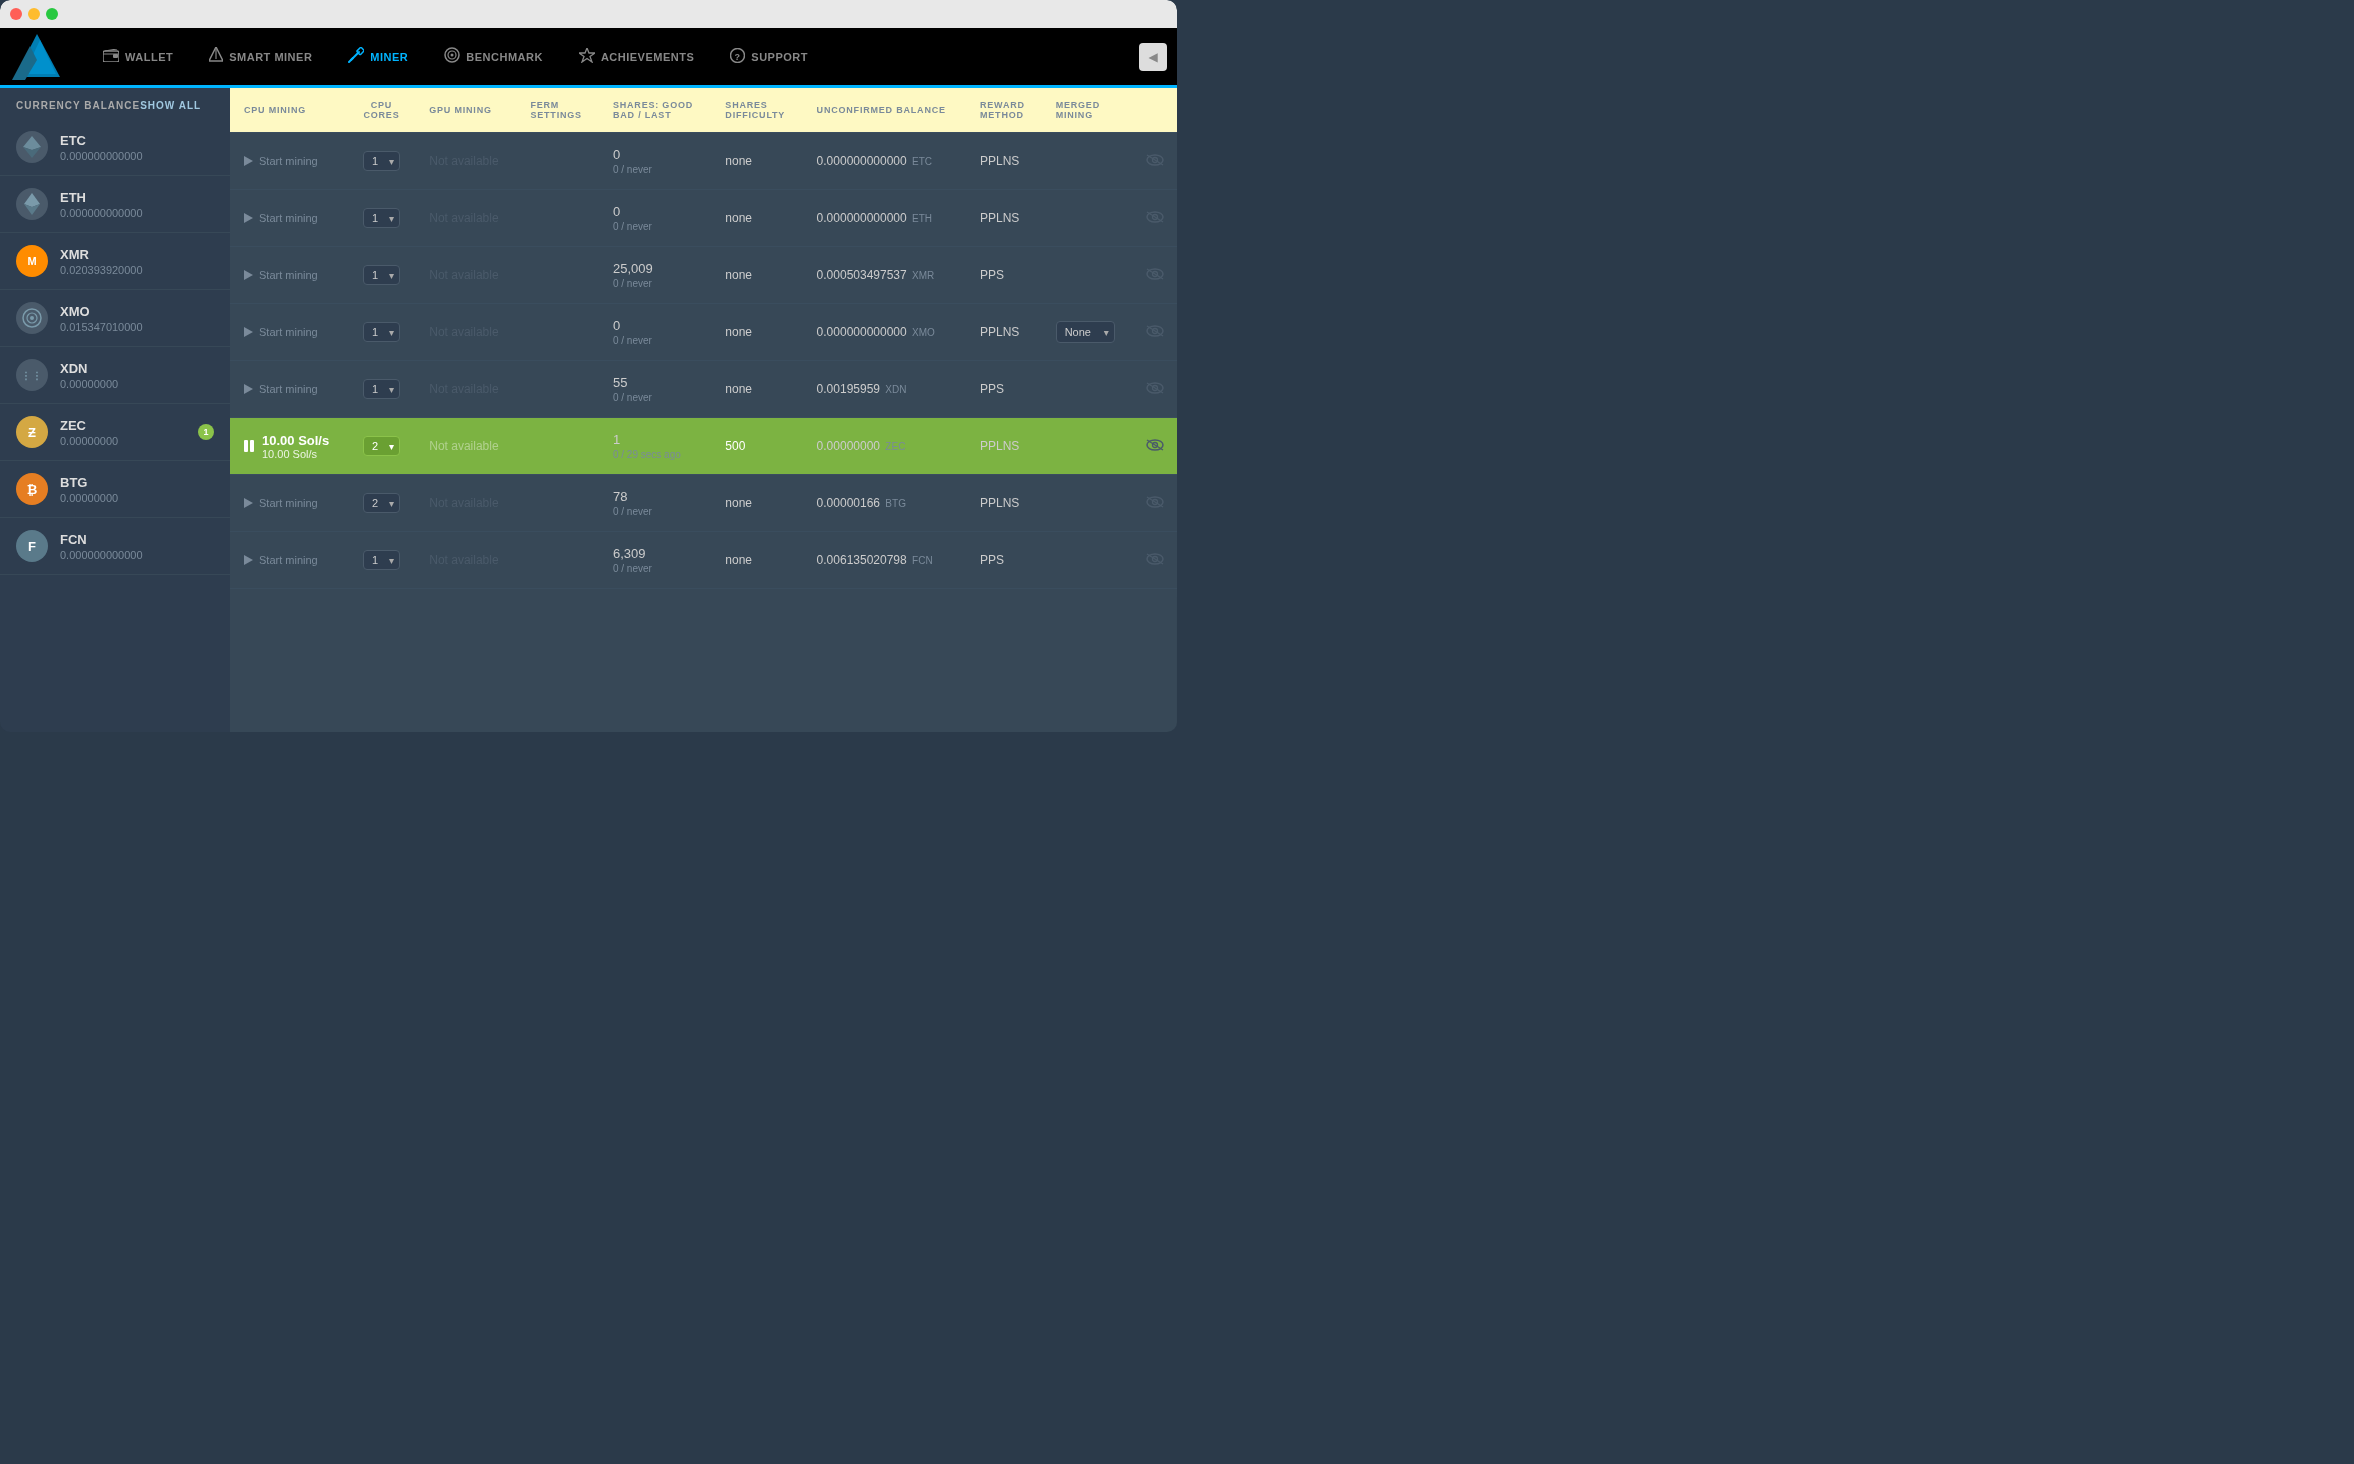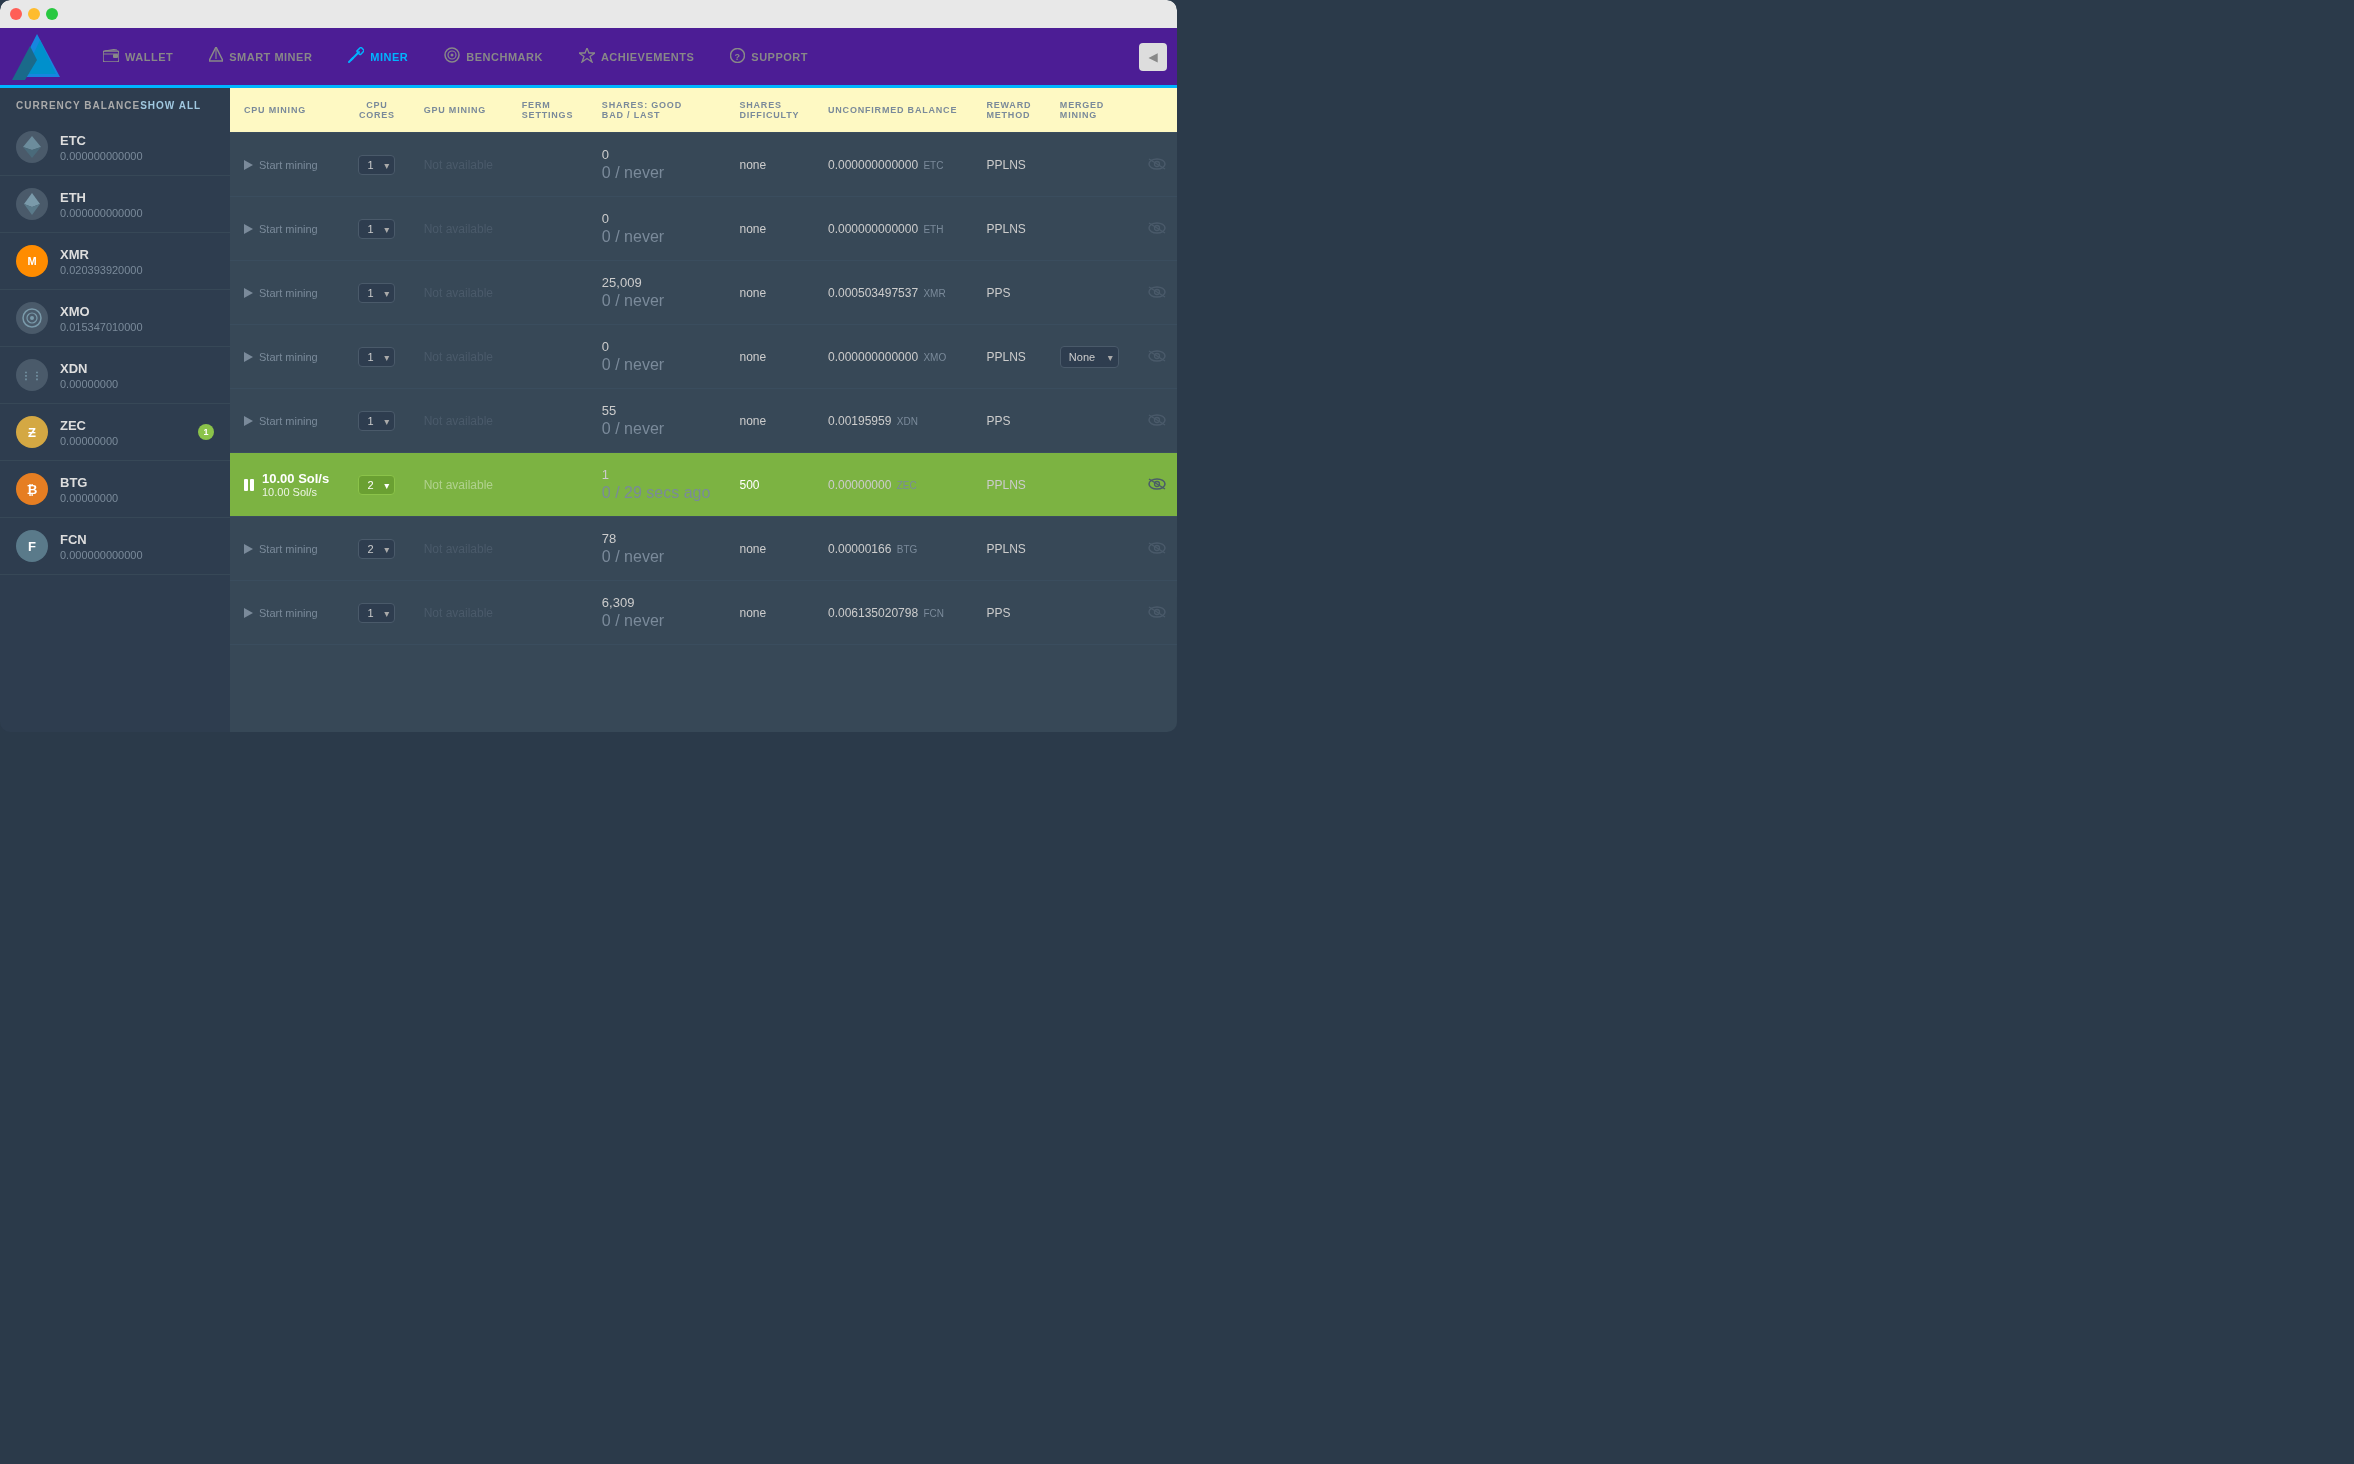--- a/index.html
+++ b/index.html
@@ -29,21 +29,21 @@
     .titlebar-btn {
       width: 12px; height: 12px;
       border-radius: 50%;
     }
     .btn-red { background: #ff5f57; }
     .btn-yellow { background: #febc2e; }
     .btn-green { background: #28c840; }
 
     
     .navbar {
-      background: #4c1d95;
+      background: #000000;
       height: 60px;
       display: flex;
       align-items: center;
       padding: 0 10px;
       gap: 0;
       border-bottom: 3px solid #00b4ff;
     }
     .nav-logo {
       width: 55px;
       height: 50px;
@@ -254,21 +254,21 @@
 
     .not-available {
       color: #4a5a6a;
       font-size: 12px;
     }
     .active-row .not-available {
       color: rgba(255,255,255,0.4);
     }
 
     .shares-good { font-size: 13px; color: #ccc; }
-    .shares-bad { font-size: 16px; color: #7a8a9a; margin-top: 2px; }
+    .shares-bad { font-size: 10px; color: #7a8a9a; margin-top: 2px; }
 
     .unconfirmed {
       font-size: 12px;
       color: #ccc;
     }
     .unconfirmed-unit {
       color: #7a8a9a;
       font-size: 10px;
       margin-left: 2px;
     }

